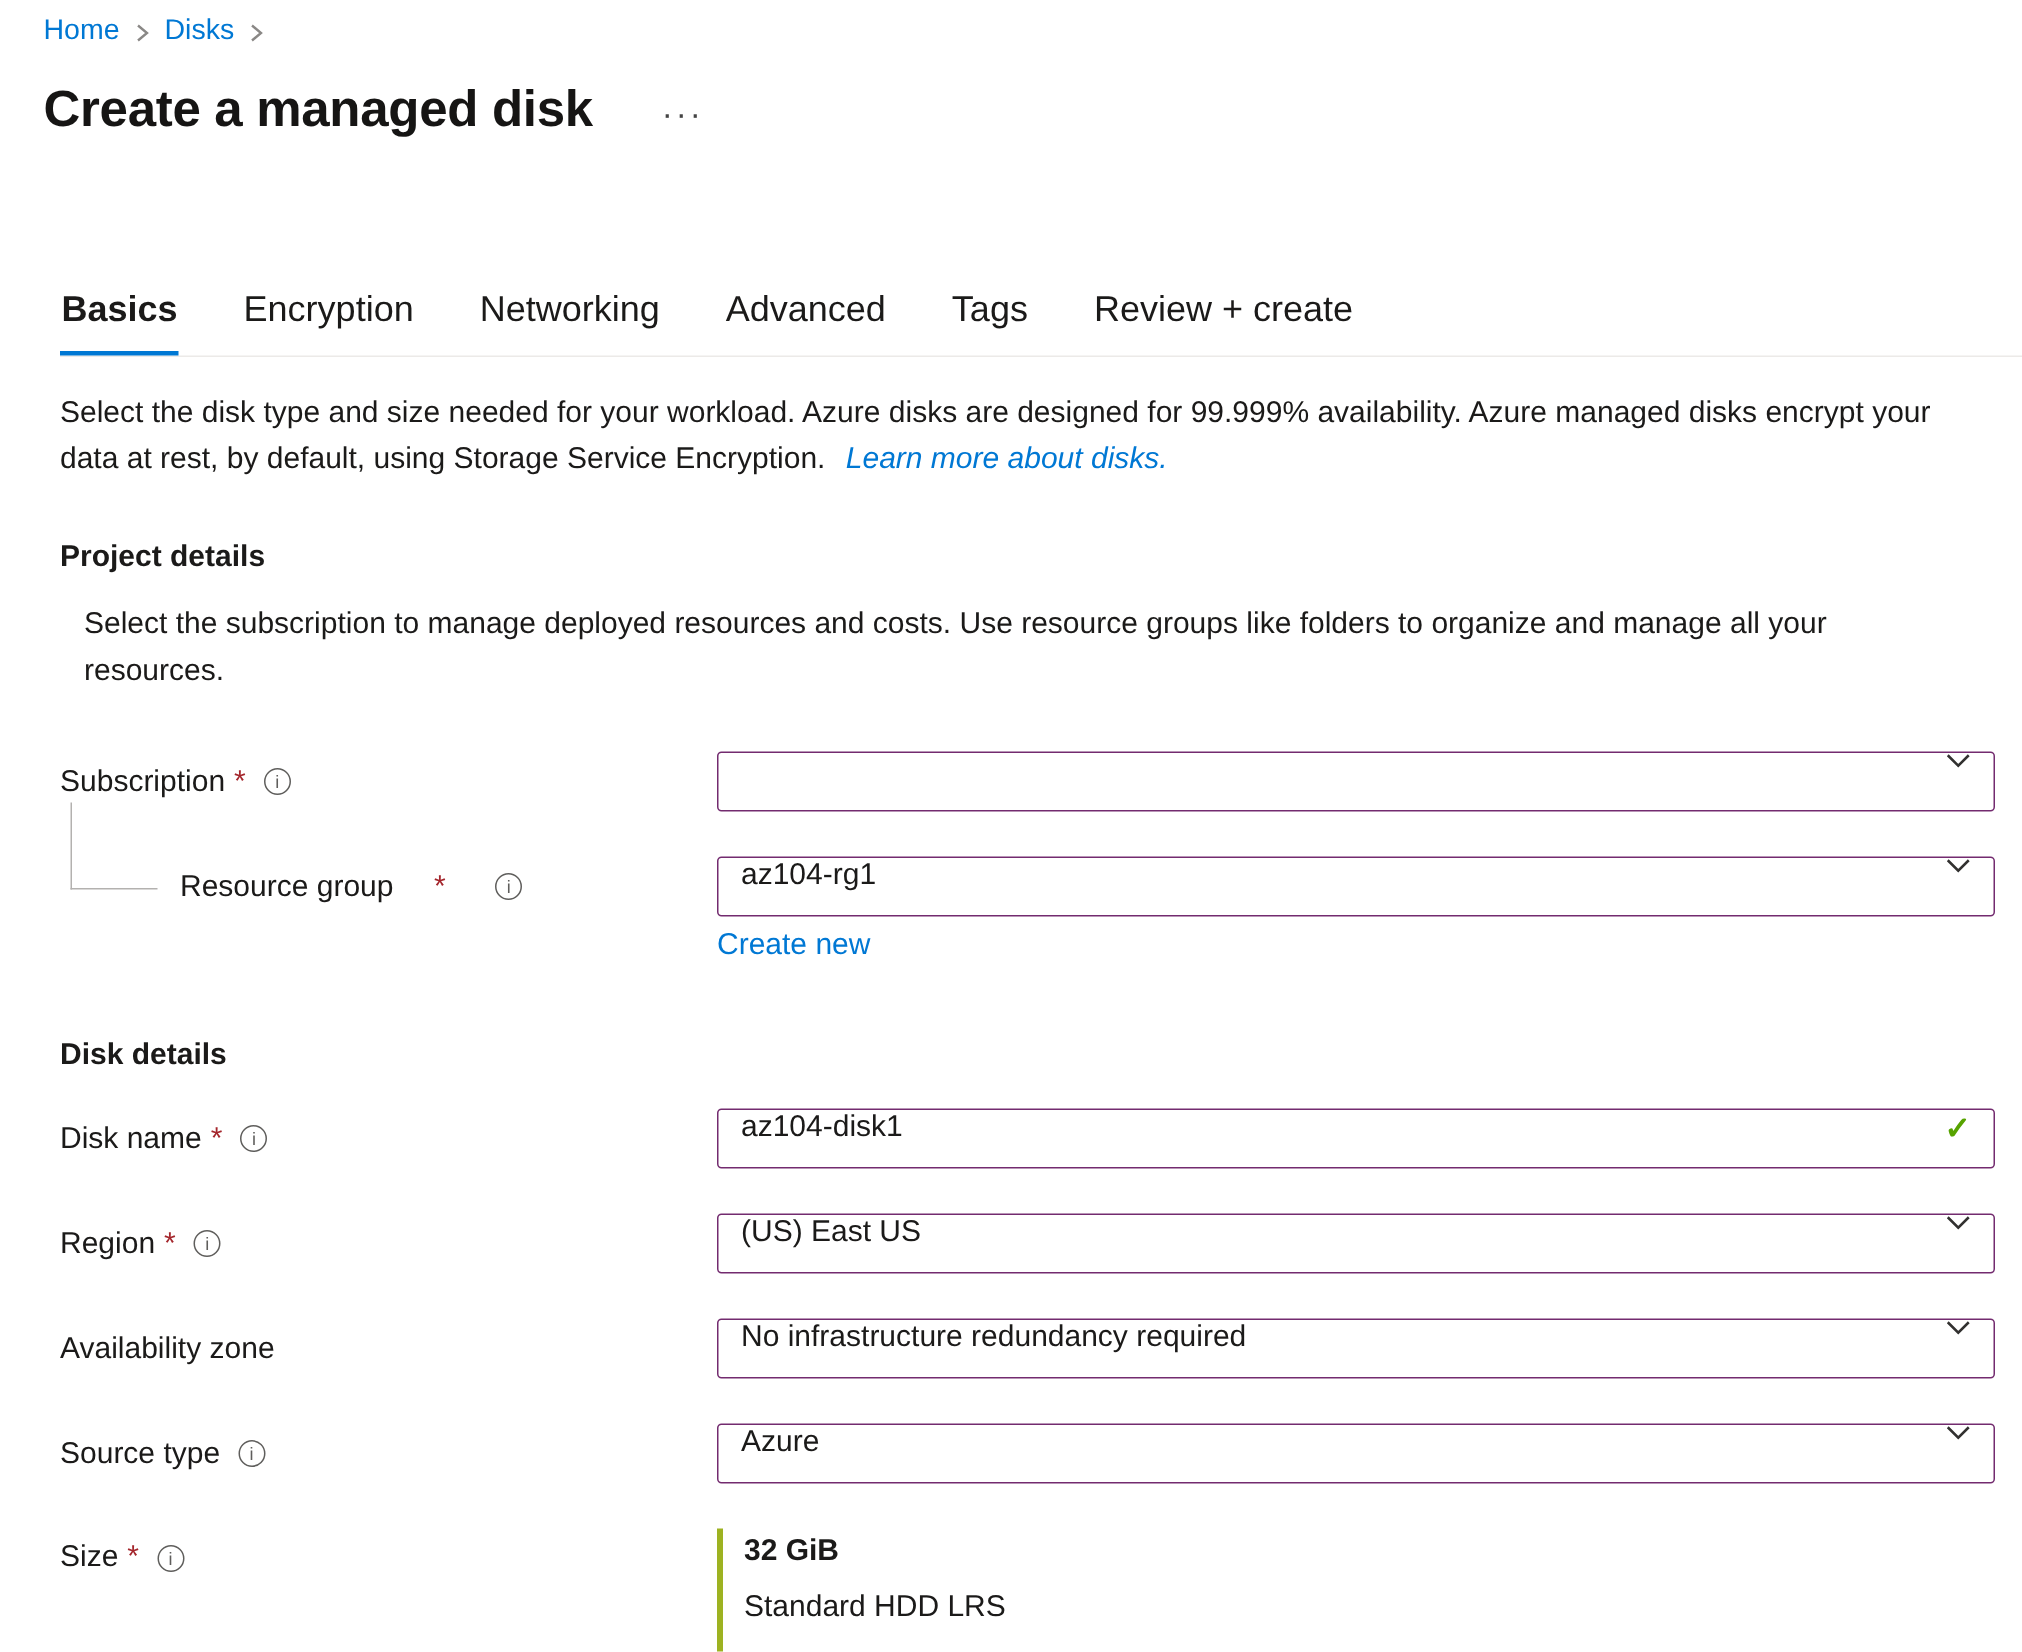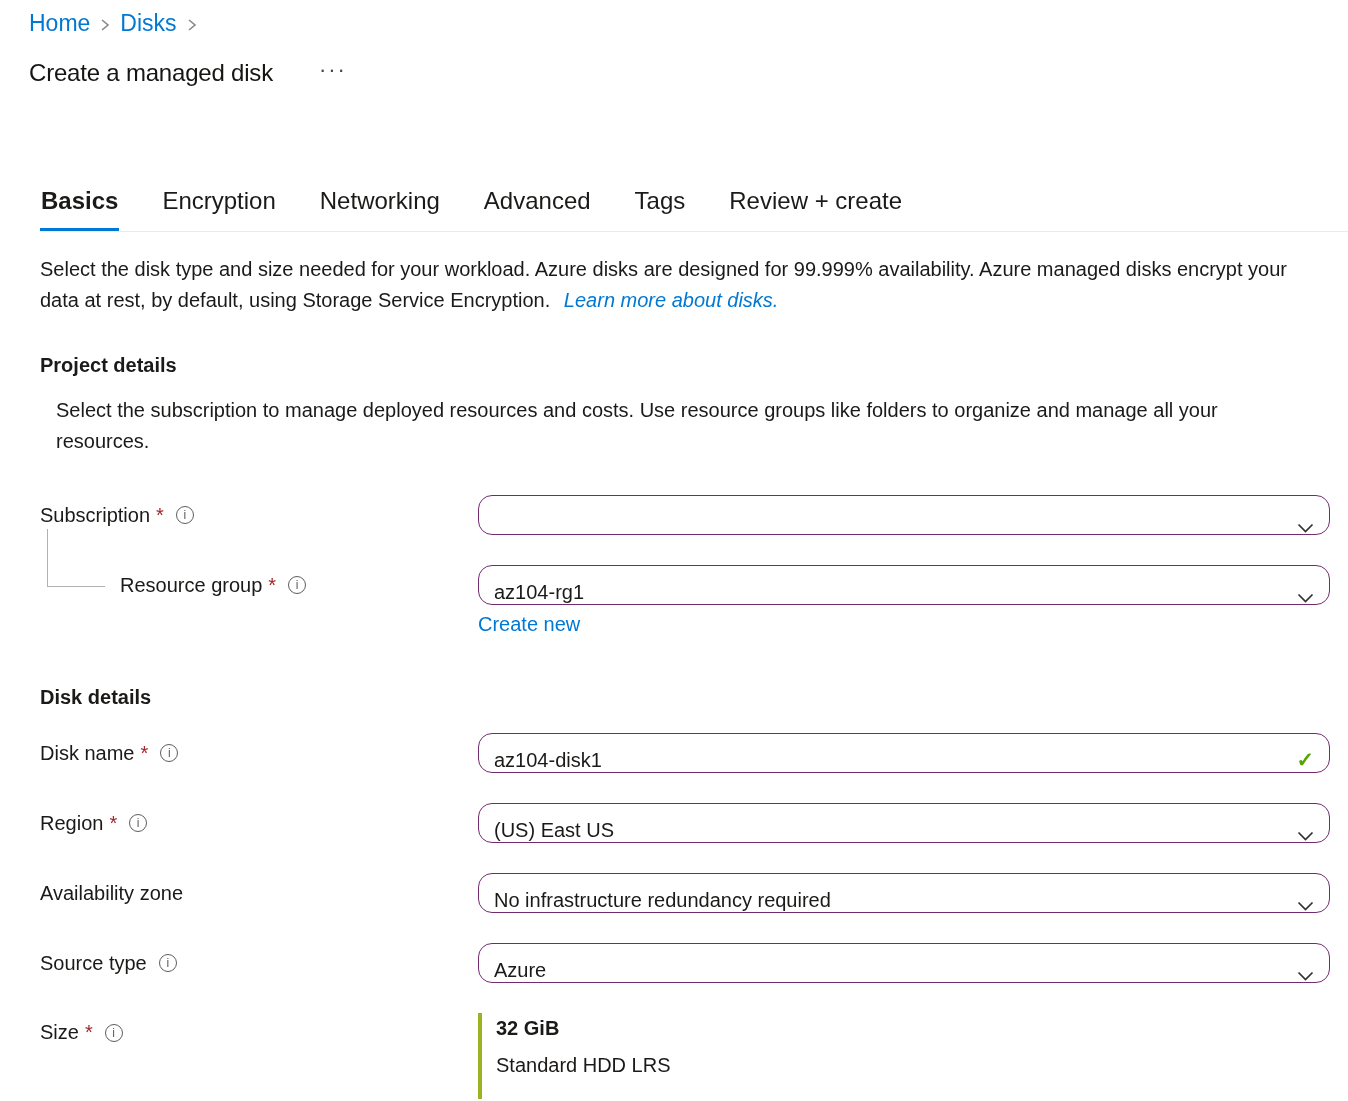--- a/index.html
+++ b/index.html
@@ -6,54 +6,54 @@
     --link:#0078d4; --accent:#0078d4; --required:#a4262c;
     --field_border:#732b6f; --success:#57a300; --size_bar:#9db221;
   }
   *{box-sizing:border-box;}
   body{
     margin:0; width:1348px; height:1101px; overflow:hidden; background:#fff;
     font-family:"Liberation Sans", sans-serif; color:#1b1a19;
   }
   .page{padding:10px 18px 0 40px;}
   
-  .breadcrumb{margin-left:-11px; font-size:23px; display:flex; align-items:center; gap:10px;}
+  .breadcrumb{margin-left:-11px; font-size:19px; display:flex; align-items:center; gap:10px;}
   .breadcrumb a{color:var(--link); text-decoration:none; cursor:pointer;}
   .crumb-sep{display:inline-flex; align-items:center; color:#8a8886; margin-top:2px;}
   
   .title-row{margin-left:-11px; margin-top:22px; display:flex; align-items:flex-end; gap:46px;}
-  .title-row h1{margin:0; font-size:24px; font-weight:400; letter-spacing:-0.2px; color:#161514;}
+  .title-row h1{margin:0; font-size:34px; font-weight:700; letter-spacing:-0.2px; color:#161514;}
   .more-menu{font-size:22px; color:#444; letter-spacing:2px; line-height:1; padding-bottom:6px; cursor:pointer;}
   
   .tabs{margin-top:100px; margin-right:-18px; display:flex; gap:42px; border-bottom:1px solid #eceae8;}
   .tab{font-size:24px; padding:0 1px 13px; border-bottom:3px solid transparent; cursor:pointer; color:#1b1a19;}
   .tab.active{font-weight:700; border-color:var(--accent);}
   
   .intro{margin:22px 0 0; font-size:20px; line-height:31px; max-width:1292px;}
   .intro a{color:var(--link); text-decoration:none; margin-left:8px; cursor:pointer;font-style:italic;}
   
   .section-h{margin:38px 0 0; font-size:20px; font-weight:700;}
   .section-desc{margin:18px 16px 0; font-size:20px; line-height:31px; max-width:1272px;}
   
   .rows{margin-top:38px; position:relative;}
   .rows.disk{margin-top:24px;}
   .form-row{display:flex; align-items:center; margin-bottom:30px;}
   .form-row.tight{margin-bottom:8px;}
   .label-col{width:438px; flex-shrink:0; display:flex; align-items:center; font-size:20px;}
-  .label-col.indent{padding-left:80px;}
+  .label-col.indent{padding-left:80px;gap:21px;}
   .req{color:var(--required); margin-left:6px; font-size:20px;}
   .info-icon{
     width:18px; height:18px; border:1px solid #5f5e5c; border-radius:50%;
     color:#5f5e5c; font-size:12px; display:inline-flex; align-items:center;
     justify-content:center; margin-left:12px; cursor:pointer; flex-shrink:0;
   }
   .field-col{width:852px;}
   .field-box{
-    height:40px; border:1px solid var(--field_border); border-radius:14px;
-    background:#fff; display:flex; align-items:flex-end; justify-content:space-between;
+    height:40px; border:1px solid var(--field_border); border-radius:3px;
+    background:#fff; display:flex; align-items:flex-start; justify-content:space-between;
     padding:0 15px; cursor:pointer;
   }
   .dd-value{font-size:20px; color:#1b1a19; white-space:nowrap; overflow:hidden;}
   .chevron{display:inline-flex; align-items:center; flex-shrink:0;}
   .text-input{border:none; outline:none; flex:1; font-family:inherit; font-size:20px; color:#1b1a19; padding:0; background:transparent;}
   .check{color:var(--success); font-size:21px; font-weight:700; flex-shrink:0;}
   .create-new-row{margin-bottom:0;}
   .create-new-row a{font-size:20px; color:var(--link); text-decoration:none; cursor:pointer;}
   .after-create{height:50px;}
   

